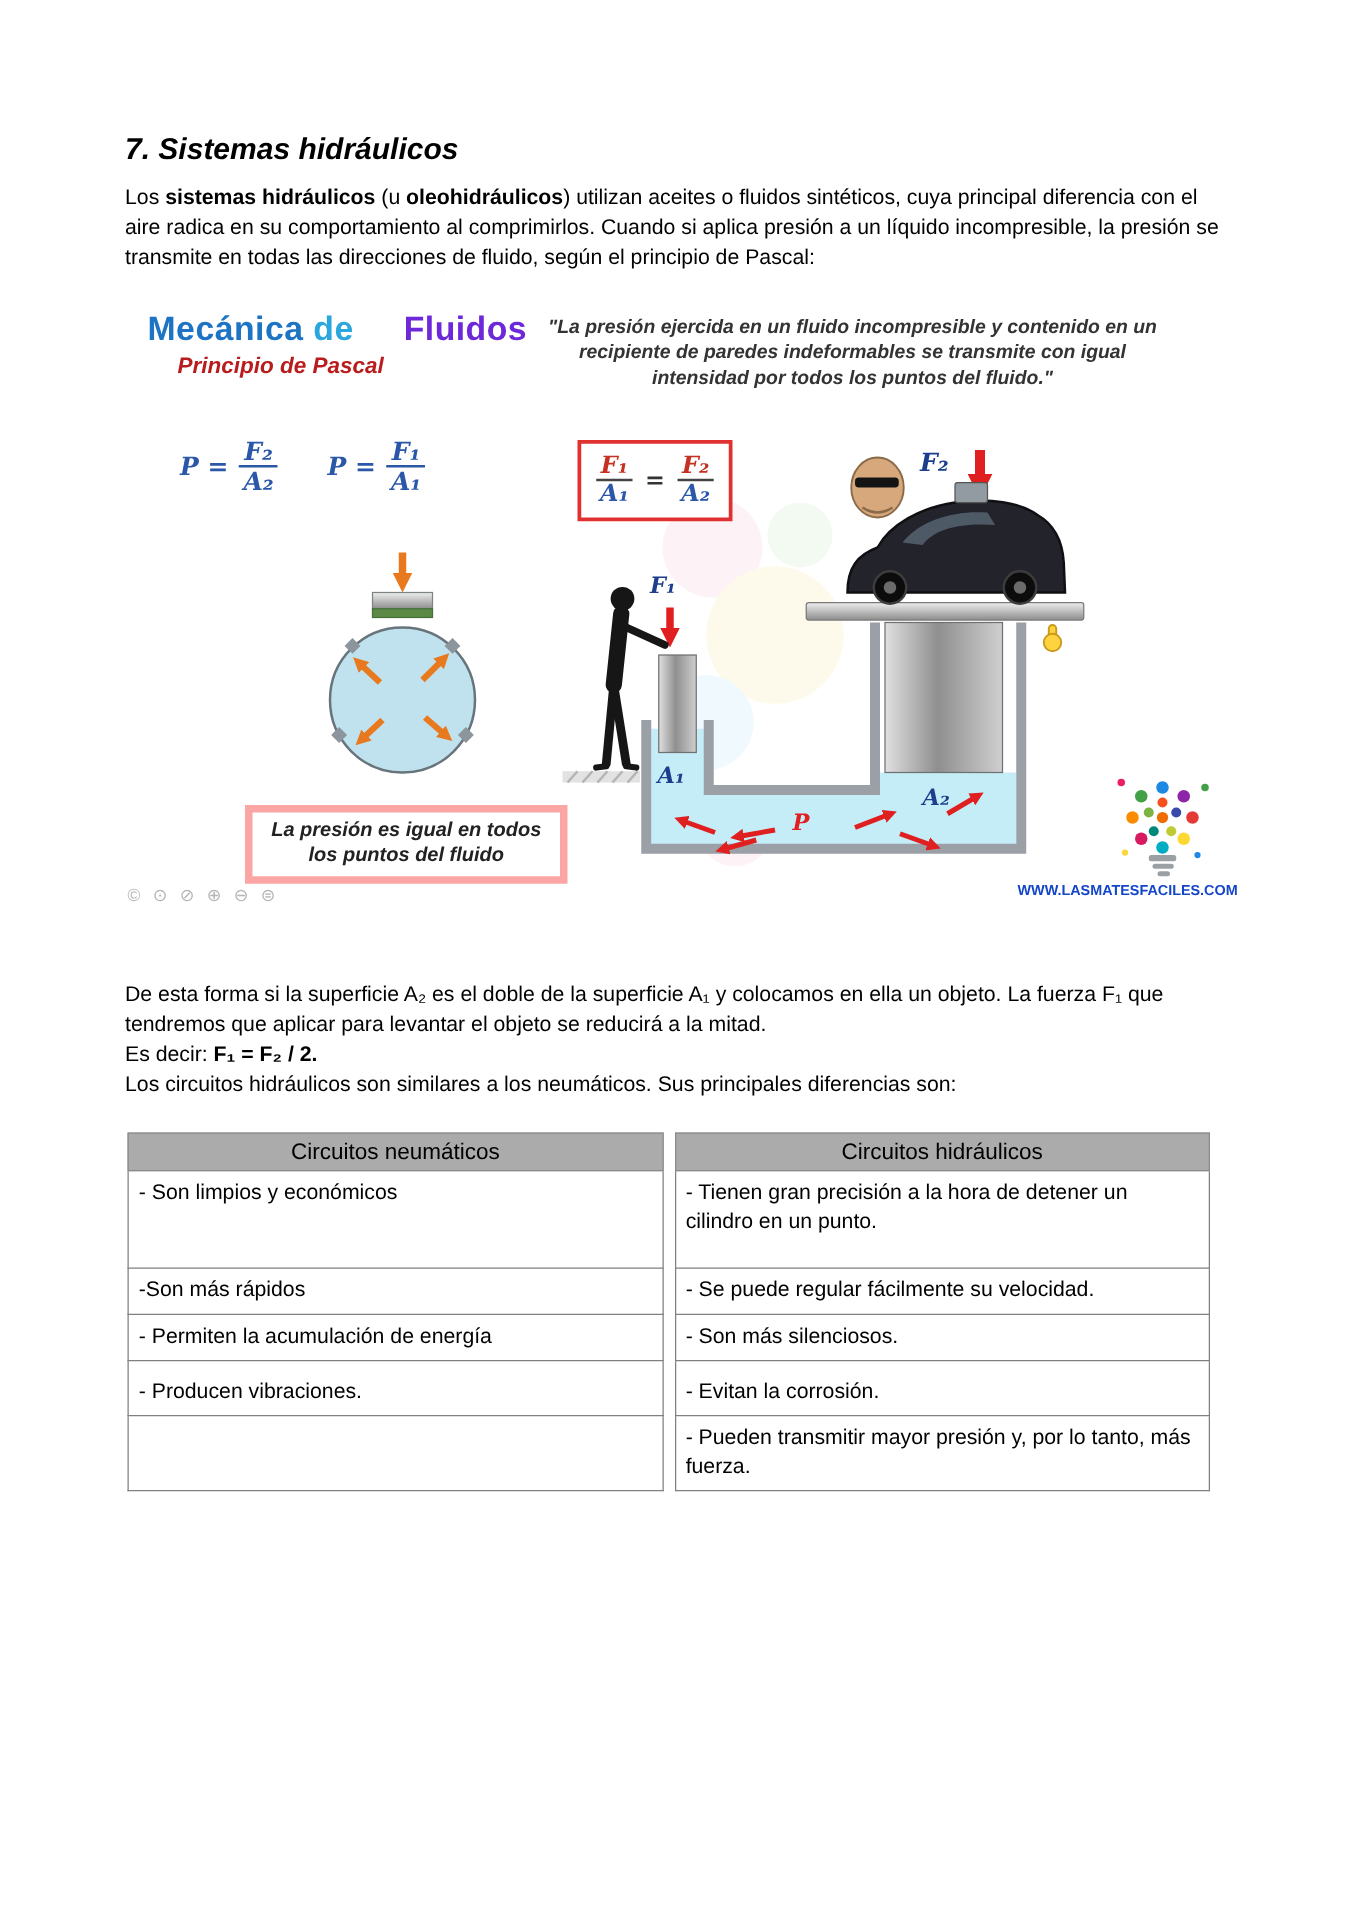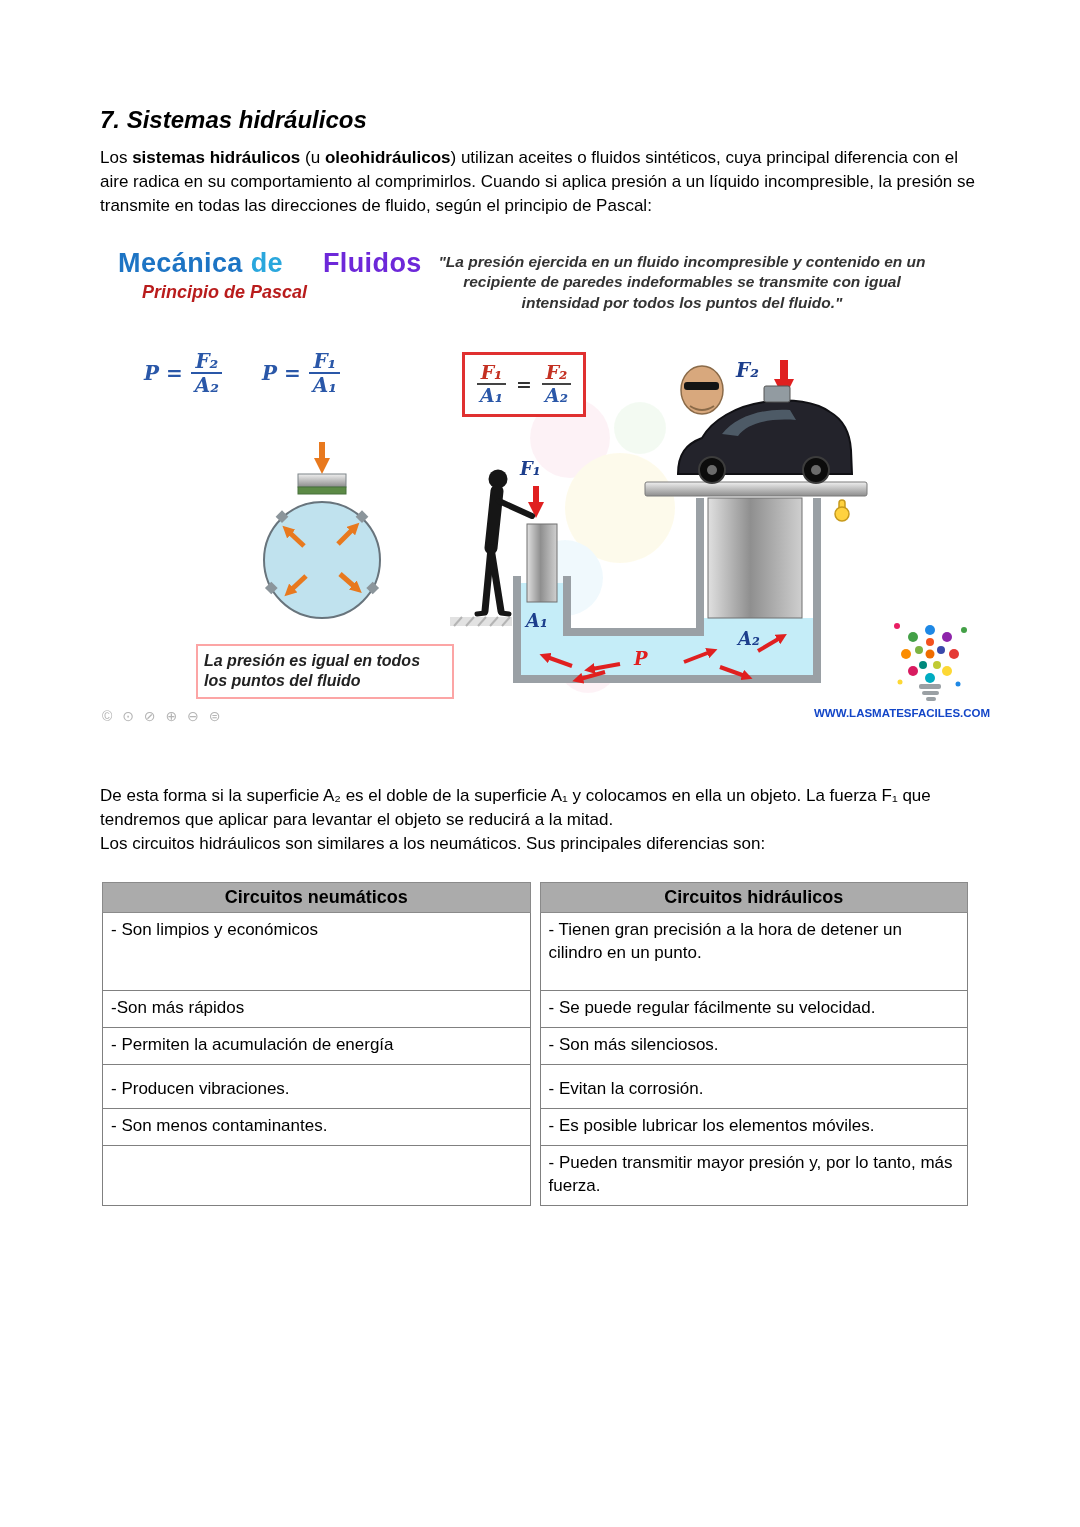--- a/index.html
+++ b/index.html
@@ -47,29 +47,29 @@
 
   .fig-label { position:absolute; font-family:"DejaVu Serif", serif; font-style:italic;
                font-weight:bold; font-size:18px; color:#1c3e8c; }
   #label-f2 { left:636px; top:110px; font-size:20px; }
   #label-f1 { left:420px; top:210px; }
   #label-a1 { left:426px; top:362px; }
   #label-a2 { left:638px; top:380px; }
   #label-p  { left:534px; top:400px; color:#e02020; }
 
   .caption-box { position:absolute; left:96px; top:396px; width:258px;
-                 border:2px solid #fca5a5; padding:5px 6px; text-align:left;
+                 border:6px solid #fca5a5; padding:5px 6px; text-align:center;
                  font-style:italic; font-weight:bold; font-size:16px; line-height:1.28; color:#222; }
   .cc-icons { position:absolute; left:2px; top:460px; color:#b5b5b5; font-size:14px; letter-spacing:3px; }
   .website  { position:absolute; left:714px; top:459px; font-size:11.5px; font-weight:bold; color:#1346c8; }
 
   
   .cmp-table { border-collapse:separate; border-spacing:9px 0; width:884px; margin:26px 0 0 -7px;
                font-size:17px; line-height:23px; table-layout:fixed; }
-  .cmp-table th { background:#ababab; border:1px solid #8a8a8a; font-weight:bold; font-size:18px;
+  .cmp-table th { background:#ababab; border:1px solid #8a8a8a; font-weight:normal; font-size:18px;
                   padding:3px 6px; text-align:center; color:#000; }
   .cmp-table td { border:1px solid #808080; border-top:none; padding:5px 8px 8px 8px;
                   vertical-align:top; width:50%; }
   .cmp-table tr.r1 td { padding-bottom:26px; }
   .cmp-table tr.r5 td { padding-top:12px; }
 </style>
 </head>
 <body>
 
 <div class="page">
@@ -257,20 +257,21 @@
     <div class="fig-label" id="label-a2">A₂</div>
     <div class="fig-label" id="label-p">P</div>
 
     <div class="caption-box">La presión es igual en todos los puntos del fluido</div>
     <div class="cc-icons">© ⊙ ⊘ ⊕ ⊖ ⊜</div>
     <div class="website">WWW.LASMATESFACILES.COM</div>
   </div>
 
   <div class="body-text">
     <p>De esta forma si la superficie A₂ es el doble de la superficie A₁ y colocamos en ella un objeto. La fuerza F₁ que tendremos que aplicar para levantar el objeto se reducirá a la mitad.</p>
+    <p><span>Es decir: </span><b>F₁ = F₂ / 2.</b></p>
     <p>Los circuitos hidráulicos son similares a los neumáticos. Sus principales diferencias son:</p>
   </div>
 
   <table class="cmp-table">
     <thead>
       <tr>
         <th>Circuitos neumáticos</th>
         <th>Circuitos hidráulicos</th>
       </tr>
     </thead>
@@ -285,23 +286,19 @@
         </tr>
       <tr>
           <td>- Permiten la acumulación de energía</td>
           <td>- Son más silenciosos.</td>
         </tr>
       <tr class="r5">
           <td>- Producen vibraciones.</td>
           <td>- Evitan la corrosión.</td>
         </tr>
       <tr>
-          <td>- Son menos contaminantes.</td>
-          <td>- Es posible lubricar los elementos móviles.</td>
-        </tr>
-      <tr>
           <td></td>
           <td>- Pueden transmitir mayor presión y, por lo tanto, más fuerza.</td>
         </tr>
     </tbody>
   </table>
 
 </div>
 
 </body></html>

